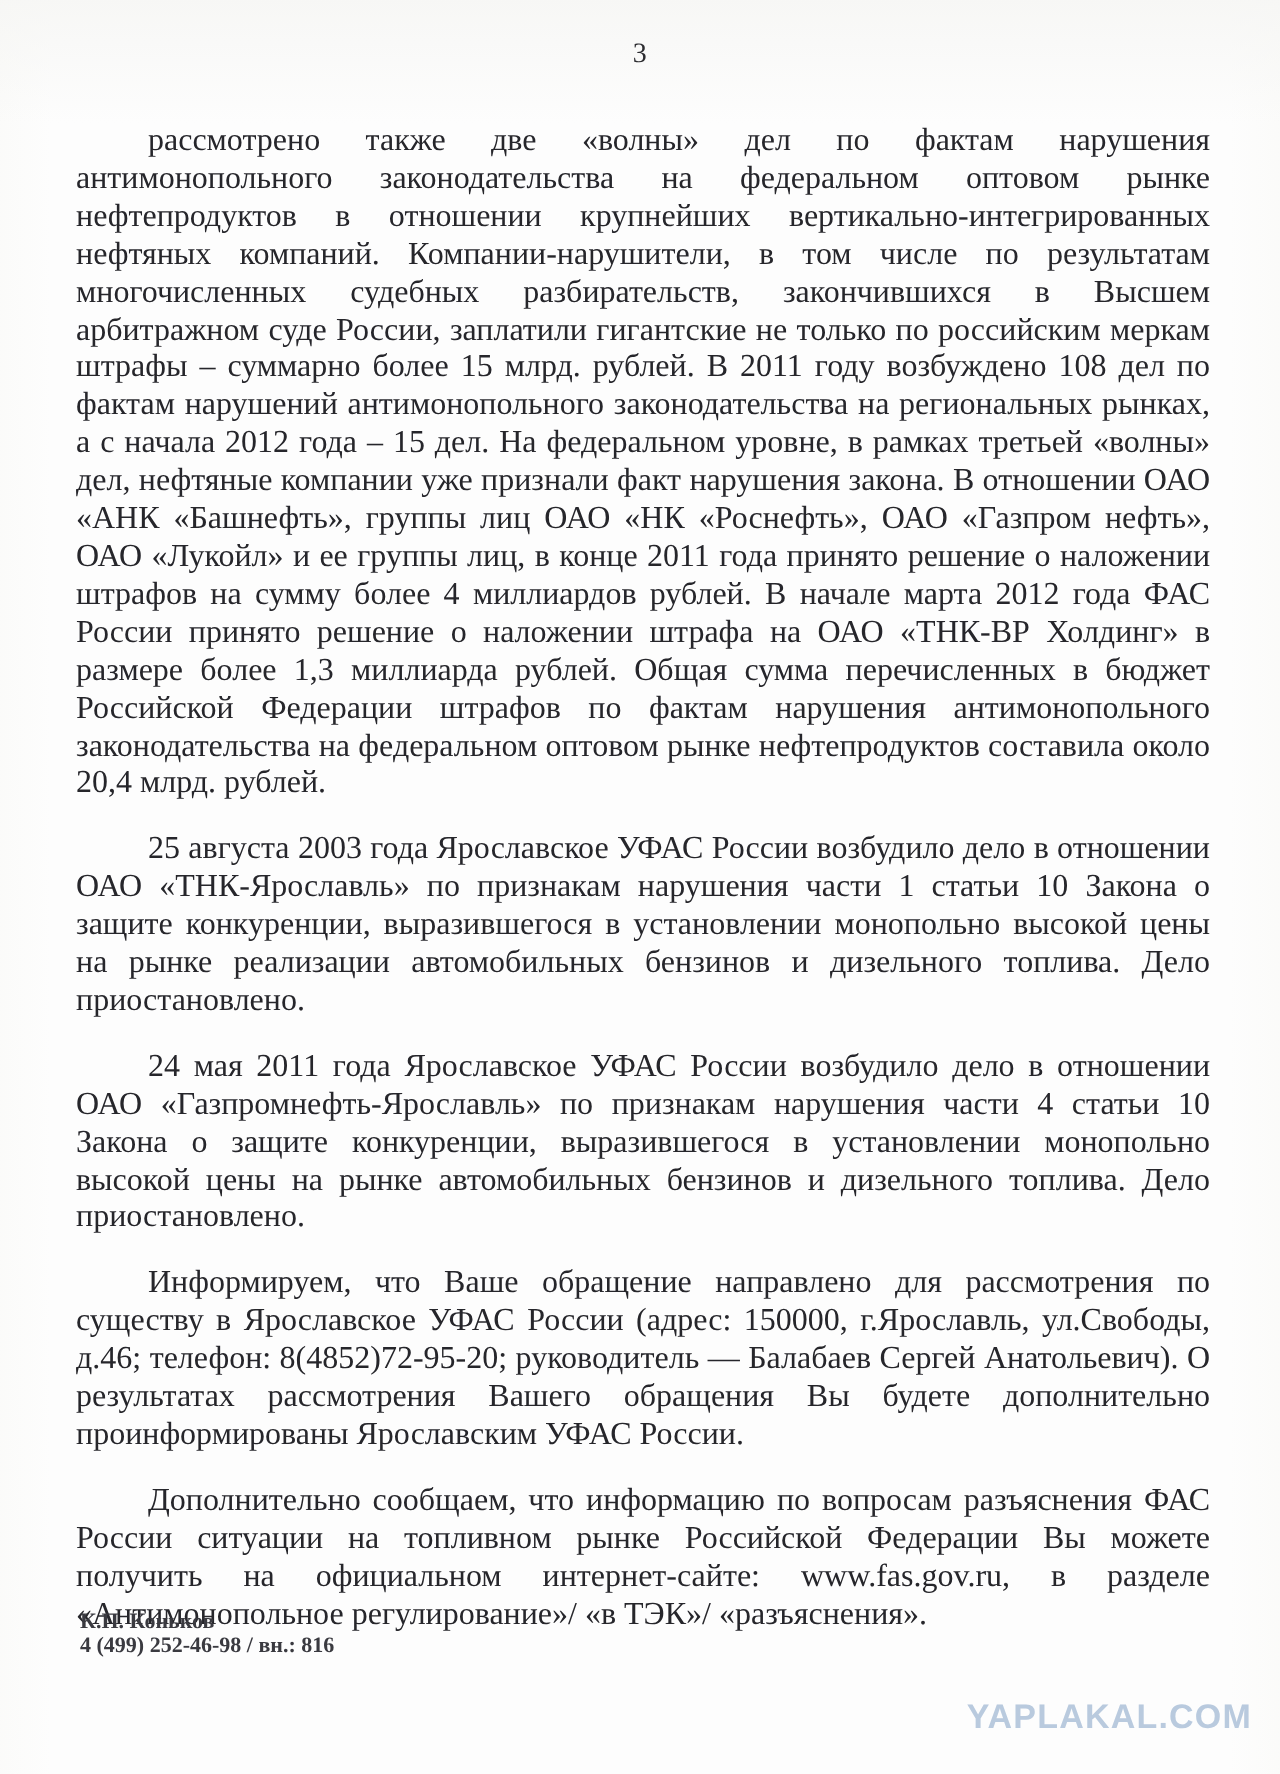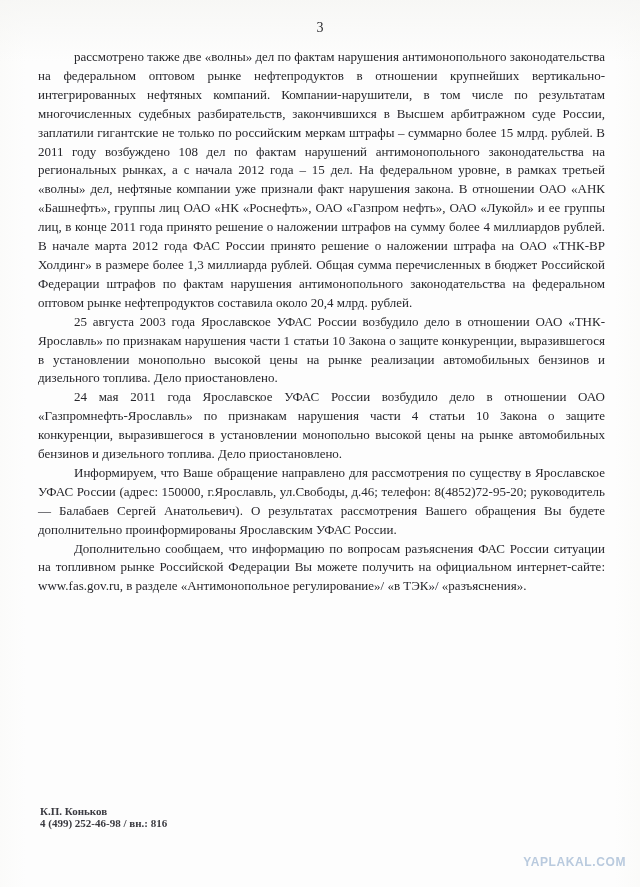--- a/index.html
+++ b/index.html
@@ -38,24 +38,24 @@
     color: #2c2c30;
     letter-spacing: 0.2px;
   }
   .body-text {
     position: absolute;
     top: 48px;
     left: 38px;
     width: 567px;
   }
   .para {
-    margin: 0 0 0 0;
+    margin: 14px 0 0 0;
     text-align: justify;
     text-justify: inter-word;
-    font-size: 13px;
+    font-size: 16px;
     line-height: 18.9px;
     color: #26262b;
     text-indent: 36px;
     hyphens: none;
   }
   .signature-block {
     position: absolute;
     left: 38px;
     top: 742px;
     width: 567px;
@@ -86,21 +86,21 @@
   }
   .contact-block div {
     white-space: nowrap;
   }
   .watermark {
     position: absolute;
     right: 14px;
     bottom: 18px;
     font-family: "Liberation Sans", "DejaVu Sans", sans-serif;
     font-weight: bold;
-    font-size: 12px;
+    font-size: 17px;
     letter-spacing: 0.6px;
     color: #b9cade;
     user-select: none;
     text-align: center;
   }
 </style>
 </head>
 <body>
 
 <div class="page">

